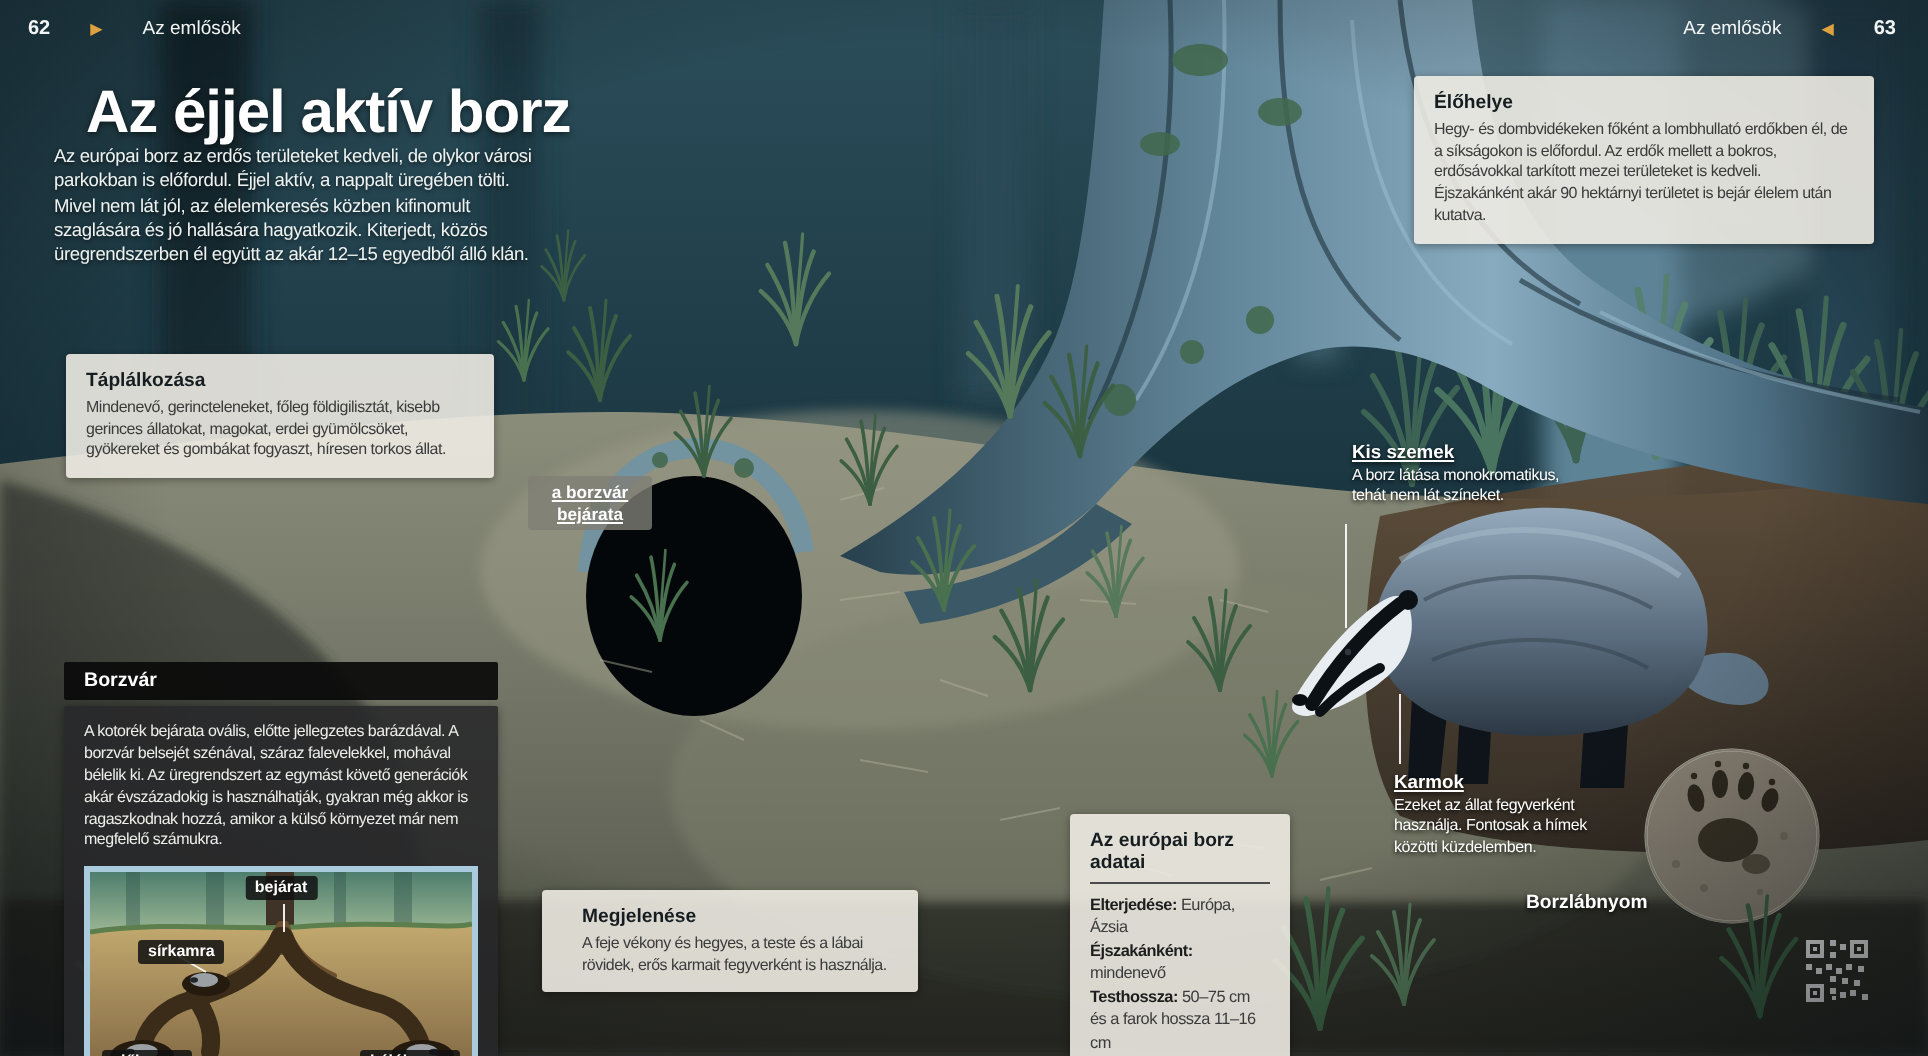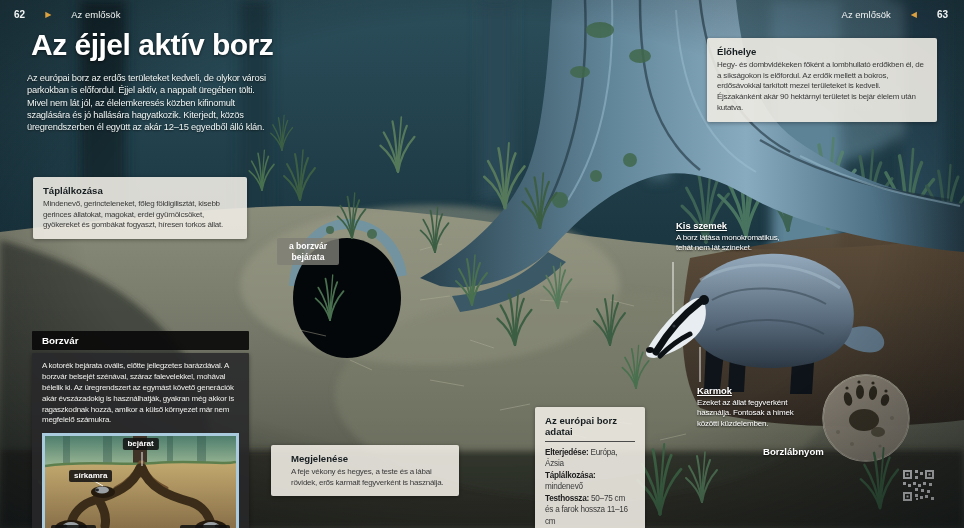--- a/index.html
+++ b/index.html
@@ -287,21 +287,21 @@
   <span class="folio">62</span>
   <span class="tri">▶</span>
   <span>Az emlősök</span>
 </div>
 <div class="ov hdr" style="right:16px;top:9px;">
   <span>Az emlősök</span>
   <span class="tri">◀</span>
   <span class="folio">63</span>
 </div>
 
-<h1 class="ov page-title" style="left:27px;top:24px;margin:4px;">Az éjjel aktív borz</h1>
+<h1 class="ov page-title" style="left:27px;top:24px;margin:16px;">Az éjjel aktív borz</h1>
 <p class="ov intro" style="left:27px;top:72px;margin:0;">Az európai borz az erdős területeket kedveli, de olykor városi parkokban is előfordul. Éjjel aktív, a nappalt üregében tölti. Mivel nem lát jól, az élelemkeresés közben kifinomult szaglására és jó hallására hagyatkozik. Kiterjedt, közös üregrendszerben él együtt az akár 12–15 egyedből álló klán.</p>
 
 <div class="ov lightbox" style="left:33px;top:177px;width:194px;">
   <h3>Táplálkozása</h3>
   <p>Mindenevő, gerincteleneket, főleg földigilisztát, kisebb gerinces állatokat, magokat, erdei gyümölcsöket, gyökereket és gombákat fogyaszt, híresen torkos állat.</p>
 </div>
 
 <div class="ov darkbox" style="left:32px;top:283px;">
   <div class="dhead">Borzvár</div>
   <div class="dbody">
@@ -359,42 +359,42 @@
         </g>
       </svg>
       <span class="pill" style="left:50%;top:2px;transform:translateX(-50%);">bejárat</span>
       <span class="pill" style="left:24px;top:34px;">sírkamra</span>
       <span class="pill" style="left:6px;bottom:5px;">előkamra</span>
       <span class="pill" style="right:6px;bottom:5px;">hálókamra</span>
     </div>
   </div>
 </div>
 
-<div class="ov graytag" style="left:277px;top:238px;">a borzvár bejárata</div>
+<div class="ov graytag" style="left:264px;top:238px;text-decoration:underline;">a borzvár bejárata</div>
 
 <div class="ov lightbox" style="left:707px;top:38px;width:210px;">
   <h3>Élőhelye</h3>
   <p>Hegy- és dombvidékeken főként a lombhullató erdőkben él, de a síkságokon is előfordul. Az erdők mellett a bokros, erdősávokkal tarkított mezei területeket is kedveli. Éjszakánként akár 90 hektárnyi területet is bejár élelem után kutatva.</p>
 </div>
 
 <div class="ov callout" style="left:676px;top:220px;width:112px;">
   <h4>Kis szemek</h4>
   <p>A borz látása monokromatikus, tehát nem lát színeket.</p>
 </div>
 
 <div class="ov callout" style="left:697px;top:385px;width:118px;">
   <h4>Karmok</h4>
   <p>Ezeket az állat fegyverként használja. Fontosak a hímek közötti küzdelemben.</p>
 </div>
 
 <div class="ov lightbox facts" style="left:535px;top:407px;width:90px;">
   <h3>Az európai borz adatai</h3>
   <div class="rule"></div>
   <div class="row"><b>Elterjedése:</b> <span>Európa, Ázsia</span></div>
-  <div class="row"><b>Táplálkozása:</b> <span>mindenevő</span></div>
+  <div class="row"><b>Éjszakánként:</b> <span>mindenevő</span></div>
   <div class="row"><b>Testhossza:</b> <span>50–75 cm és a farok hossza 11–16 cm</span></div>
   <div class="row"> </div>
 </div>
 
 <div class="ov lightbox" style="left:271px;top:445px;width:158px;padding-left:20px;">
   <h3>Megjelenése</h3>
   <p>A feje vékony és hegyes, a teste és a lábai rövidek, erős karmait fegyverként is használja.</p>
 </div>
 
 <div class="ov pawlabel" style="left:763px;top:446px;">Borzlábnyom</div>

